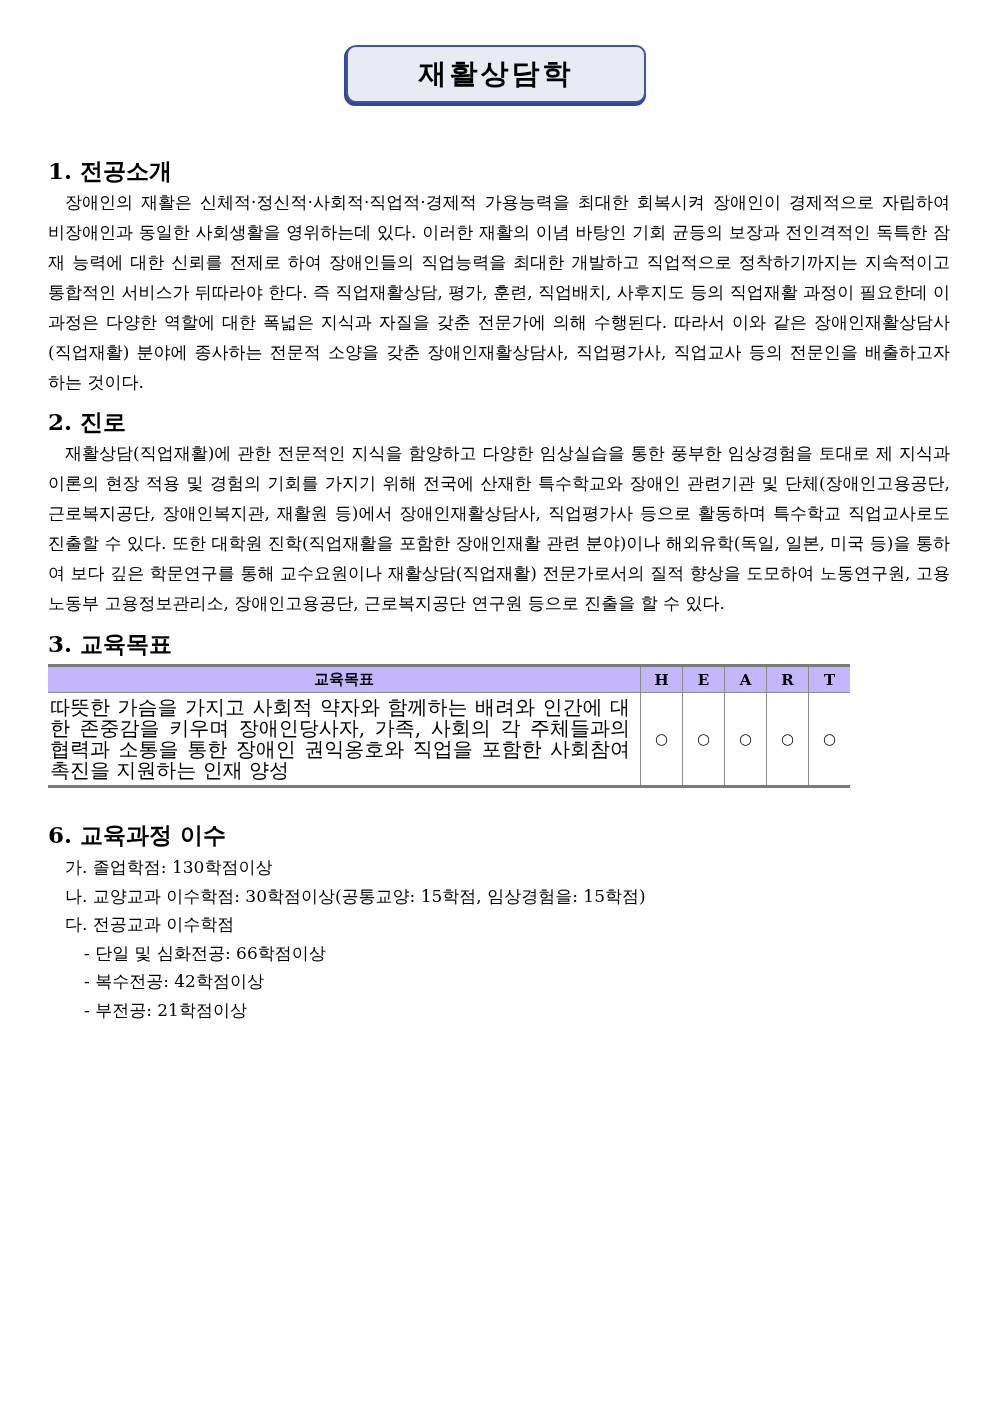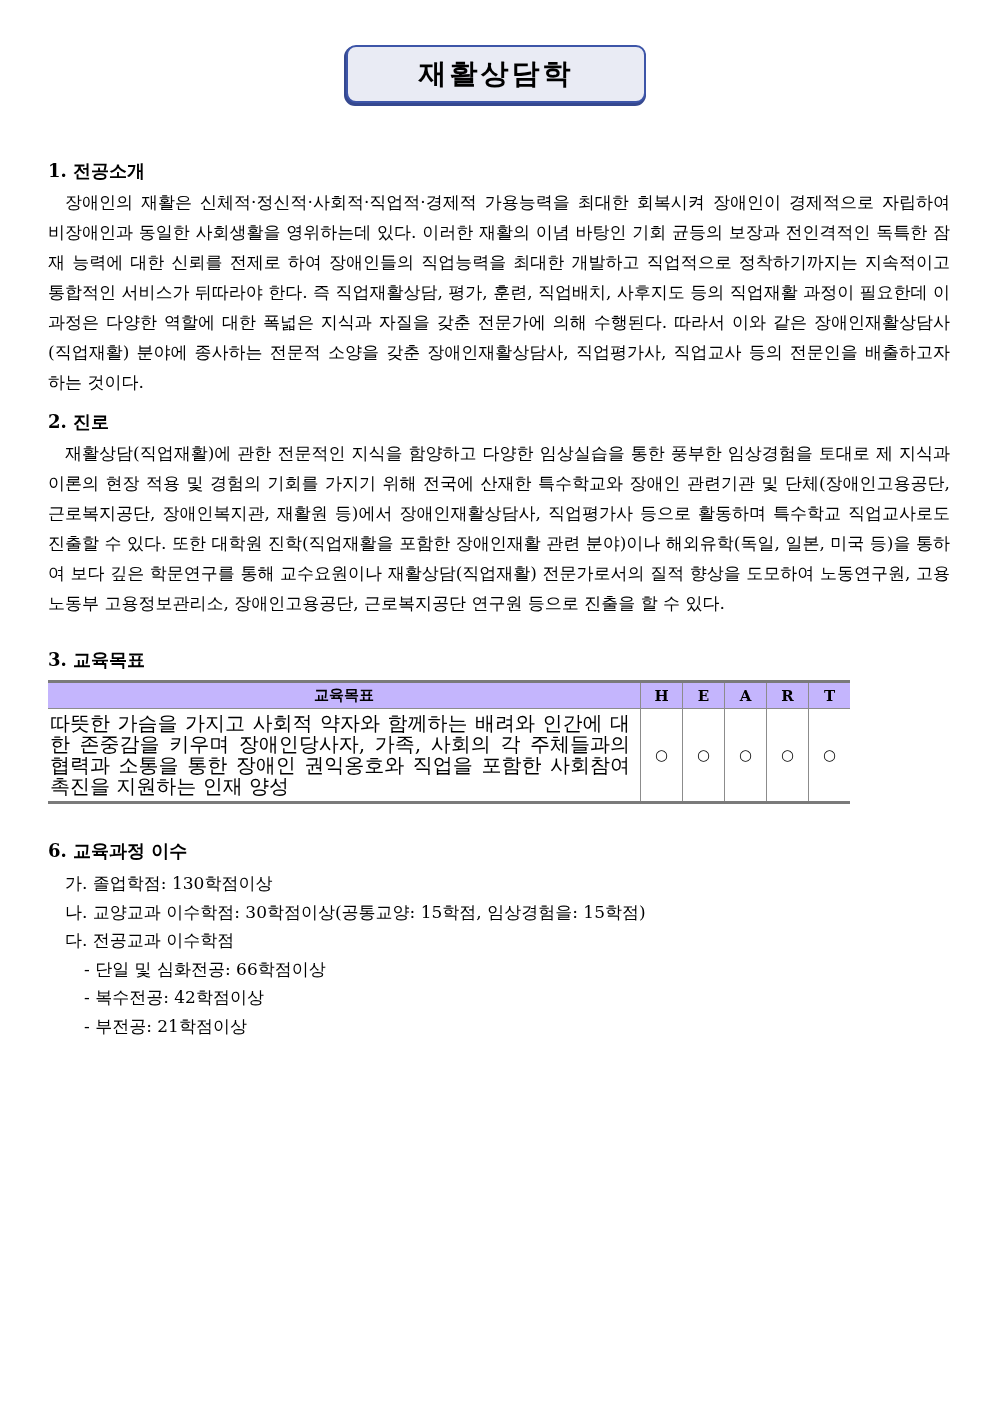--- a/index.html
+++ b/index.html
@@ -28,26 +28,26 @@
     font-size: 28px;
     font-weight: bold;
     letter-spacing: 3px;
   }
   .content {
     padding-left: 48px;
     padding-right: 42px;
   }
   .sec-heading {
     font-weight: bold;
-    font-size: 18px;
+    font-size: 23px;
     line-height: 22px;
   }
   .mt-s1 { margin-top: 57px; }
   .mt-s2 { margin-top: 14px; }
-  .mt-s3 { margin-top: 31px; }
+  .mt-s3 { margin-top: 15px; }
   .mt-s4 { margin-top: 36px; }
   .para {
     margin-top: 5px;
     font-size: 17px;
     line-height: 30px;
     text-align: justify;
     word-break: break-all;
     text-indent: 17px;
   }
   table.goals {

